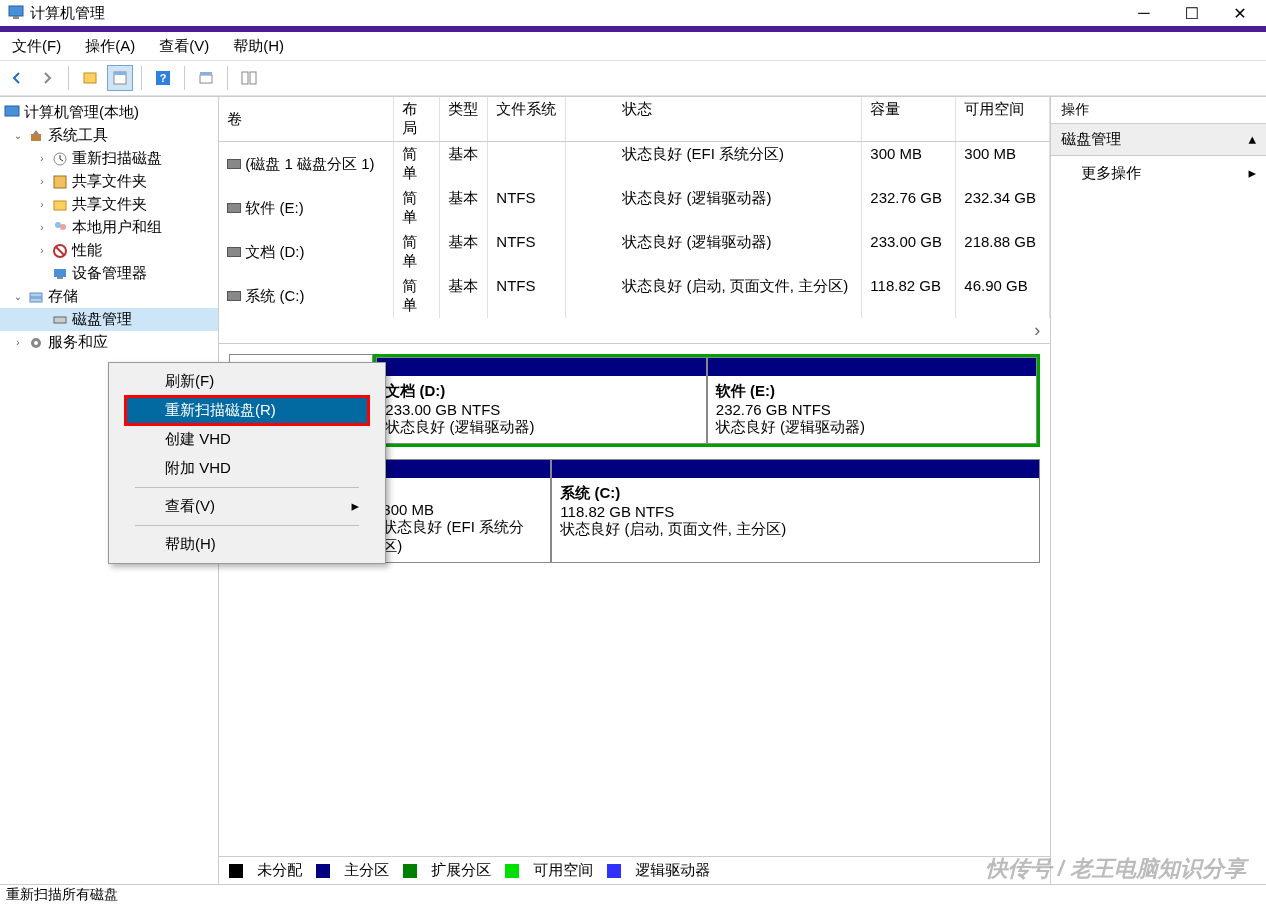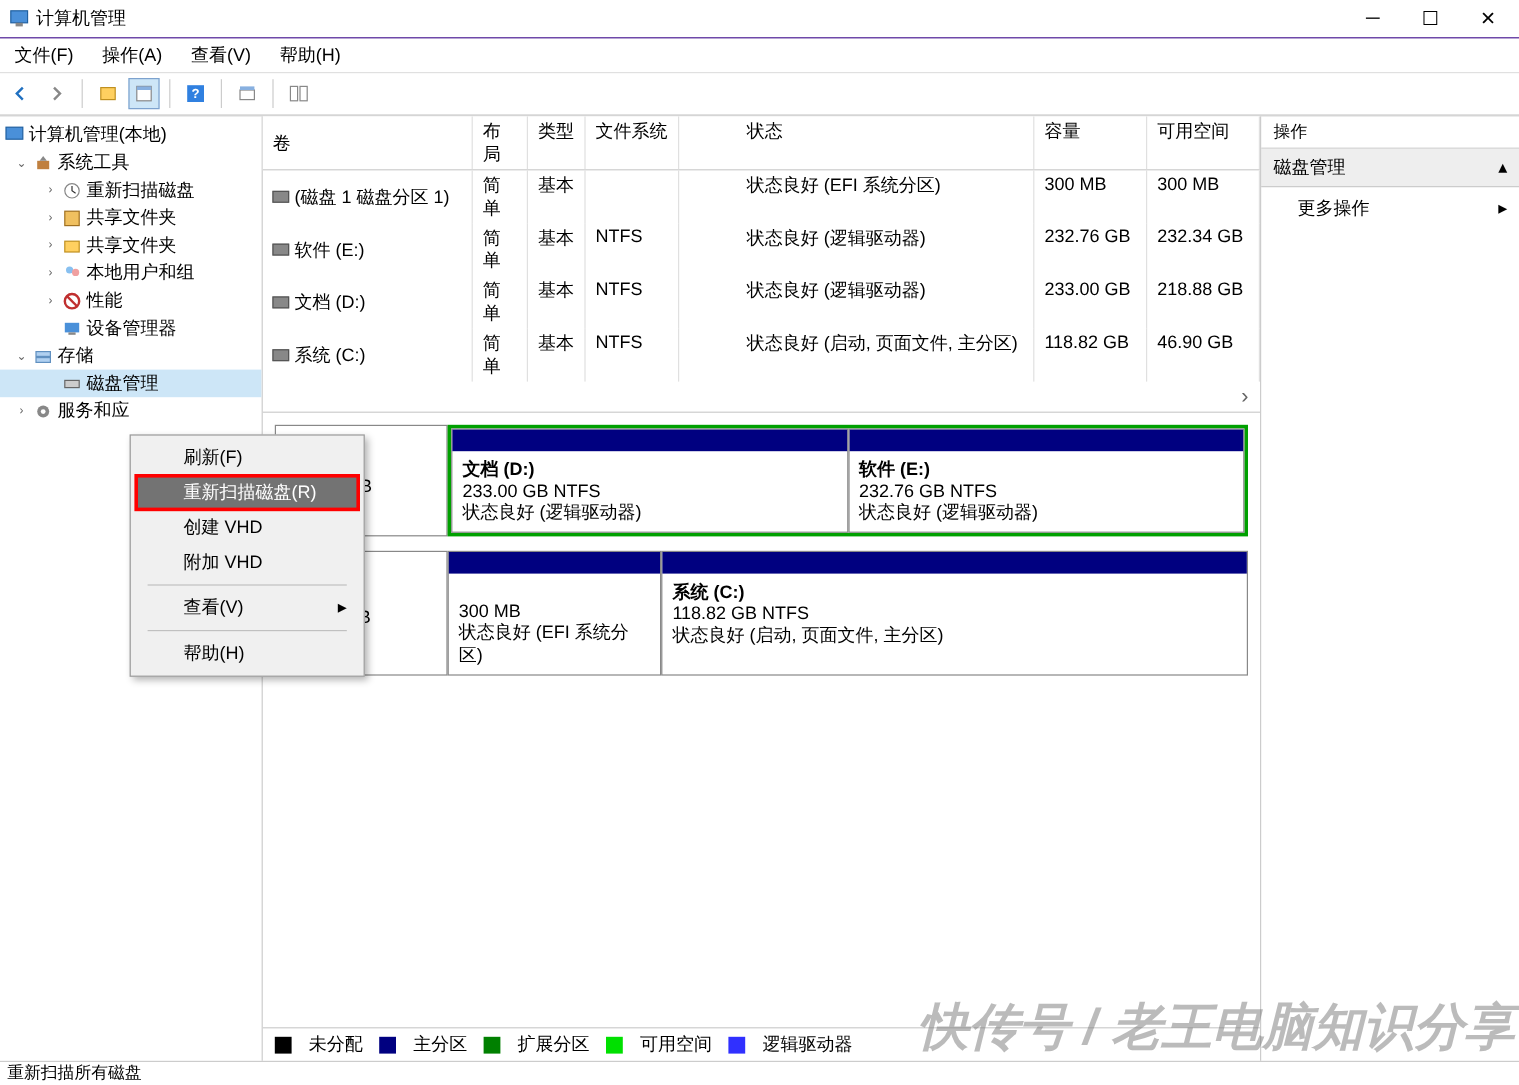--- a/index.html
+++ b/index.html
@@ -1,18 +1,18 @@
 <!DOCTYPE html>
 <html><head>
 <meta charset="utf-8">
 <style>
 * { box-sizing: border-box; margin: 0; padding: 0; }
 body { font-family: "Microsoft YaHei", sans-serif; font-size: 14px; background: #fff; color: #000; position: relative; width: 1266px; height: 904px; overflow: hidden; }
 
-.titlebar { height: 32px; display: flex; align-items: center; padding: 0 8px; border-bottom: 1px solid #4c1d95; }
+.titlebar { height: 32px; display: flex; align-items: center; padding: 0 8px; border-bottom: 6px solid #4c1d95; }
 .titlebar .ticon { width: 16px; height: 16px; margin-right: 6px; }
 .titlebar .title { flex: 1; font-size: 15px; }
 .win-btns { display: flex; gap: 28px; margin-right: 8px; }
 .win-btn { width: 20px; height: 20px; display: flex; align-items: center; justify-content: center; font-size: 16px; cursor: pointer; }
 
 .menubar { height: 28px; display: flex; align-items: center; padding: 0 6px; gap: 12px; font-size: 15px; }
 .menubar span { padding: 2px 6px; cursor: pointer; }
 
 .toolbar { height: 36px; display: flex; align-items: center; padding: 0 4px; gap: 4px; border-top: 1px solid #e0e0e0; border-bottom: 1px solid #e0e0e0; }
 .tbtn { width: 26px; height: 26px; display: flex; align-items: center; justify-content: center; border: 1px solid transparent; cursor: pointer; }
@@ -46,30 +46,30 @@
 .green-wrap { border: 3px solid #00a000; display: flex; flex: 1; }
 
 .legend { border-top: 1px solid #ccc; padding: 4px 10px; display: flex; gap: 14px; font-size: 15px; align-items: center; }
 .legend .sw { width: 14px; height: 14px; display: inline-block; }
 
 .actions { width: 235px; }
 .actions-hdr { padding: 4px 10px; border-bottom: 1px solid #ccc; font-size: 14px; }
 .actions-sub { padding: 6px 10px; background: #eee; border-bottom: 1px solid #ccc; display: flex; justify-content: space-between; font-size: 15px; }
 .actions-item { padding: 8px 10px 8px 30px; display: flex; justify-content: space-between; font-size: 15px; }
 
-.statusbar { height: 20px; border-top: 1px solid #ccc; padding: 0 6px; font-size: 14px; display: flex; }
-
-.ctx-menu { position: absolute; background: #f0f0f0; border: 1px solid #999; box-shadow: 3px 3px 6px rgba(0,0,0,0.3); width: 196px; z-index: 100; padding: 4px 4px; }
+.statusbar { height: 20px; border-top: 1px solid #ccc; padding: 0 6px; font-size: 14px; display: flex; align-items: center; }
+
+.ctx-menu { position: absolute; background: #f0f0f0; border: 1px solid #999; box-shadow: 3px 3px 6px rgba(0,0,0,0.3); width: 278px; z-index: 100; padding: 4px 16px; }
 .ctx-item { padding: 5px 12px 5px 40px; font-size: 15px; position: relative; }
-.ctx-item.hl { background: #737373; color: #fff; }
+.ctx-item.hl { background: #0369a1; color: #fff; }
 .ctx-item.hl-red { outline: 3px solid red; outline-offset: -2px; }
 .ctx-sep { height: 1px; background: #c0c0c0; margin: 4px 10px; }
 .ctx-arrow { position: absolute; right: 10px; }
 
-.watermark { position: absolute; right: 4px; bottom: 20px; font-size: 42px; font-weight: bold; color: rgba(120,120,120,0.5); font-style: italic; }
+.watermark { position: absolute; right: 20px; bottom: 20px; font-size: 22px; font-weight: bold; color: rgba(120,120,120,0.5); font-style: italic; }
 
 .diskico { width: 14px; height: 10px; background: #888; border: 1px solid #555; display: inline-block; }
 .svg16 { width: 16px; height: 16px; }
 </style>
 </head>
 <body>
 
 <div class="titlebar">
   <svg class="ticon" viewBox="0 0 16 16">
       <rect x="1" y="1" width="14" height="10" fill="#4a90d9" stroke="#2060a0"></rect>

